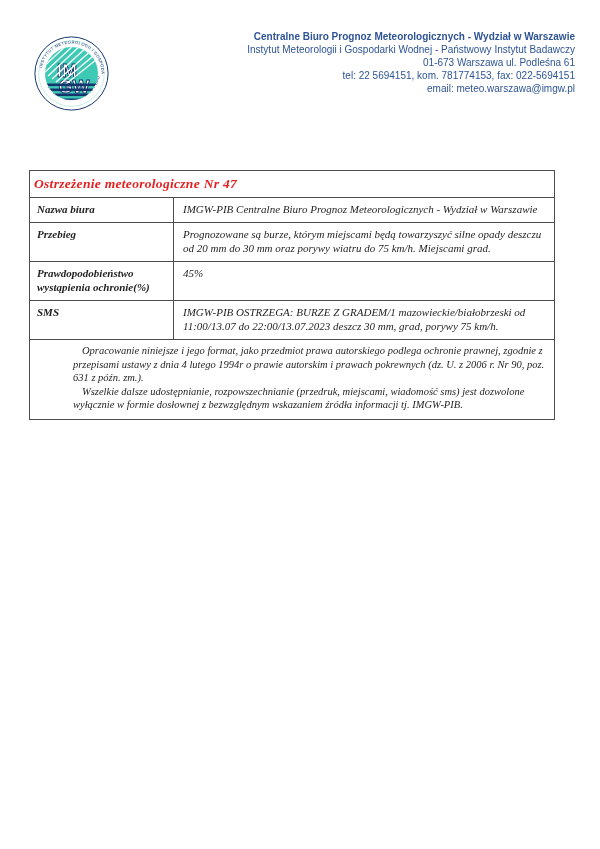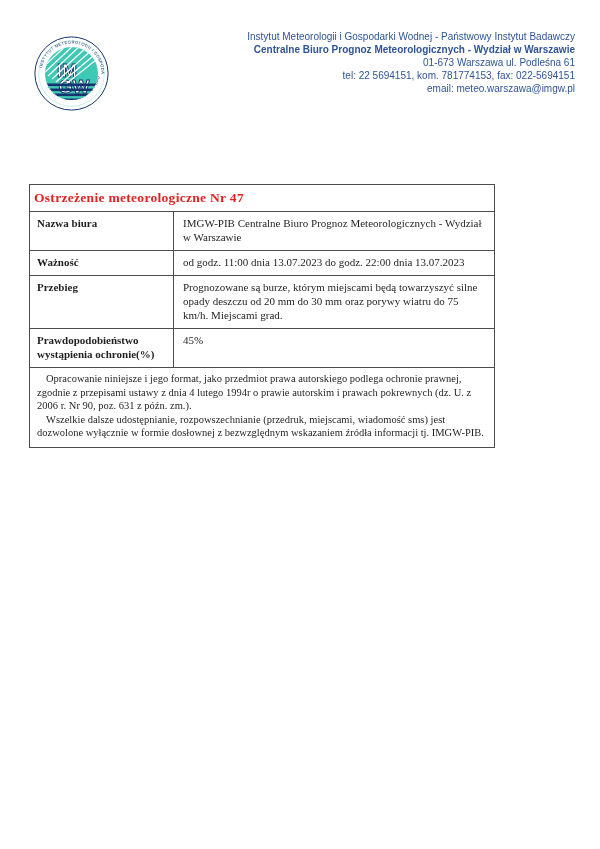--- a/index.html
+++ b/index.html
@@ -18,26 +18,27 @@
     position:absolute; top:31px; right:25px;
     text-align:right;
     font-family:"Liberation Sans", sans-serif;
     font-size:10px; line-height:12.9px;
     color:#2e5496;
   }
   .contact-line.bold { font-weight:bold; }
 
   
   table.warning {
-    position:absolute; left:29px; top:184px;
-    width:466px;
+    position:absolute; left:29px; top:170px;
+    width:526px;
     border-collapse:collapse;
     table-layout:fixed;
     font-size:11px; line-height:14px;
     color:#1f1f1f;
+    font-style:italic;
   }
   table.warning td, table.warning th {
     border:1px solid #4d4d4d;
     vertical-align:top;
     text-align:left;
   }
   td.title-cell {
     text-align:center;
     font-weight:bold;
     font-size:13.5px;
@@ -50,21 +51,21 @@
     font-weight:bold;
     padding:4px 6px 6px 7px;
   }
   td.field-value {
     padding:4px 8px 6px 9px;
   }
   td.table-footer-cell {
     padding:4px 7px 7px 7px;
     font-size:10.5px; line-height:13.5px;
   }
-  td.table-footer-cell p { text-indent:9px; }
+  td.table-footer-cell p { text-indent:9px;margin-left:36px; }
 </style>
 </head>
 <body>
 
 <div class="page">
 
   <div class="logo-wrap">
     <svg width="75" height="75" viewBox="0 0 75 75">
       <defs>
         <clipPath id="innerClip">
@@ -104,52 +105,52 @@
           <rect x="8" y="47.5" width="59" height="2.6"></rect>
           <rect x="8" y="52.5" width="59" height="2.6"></rect>
           <rect x="8" y="57.5" width="59" height="2.6"></rect>
           <rect x="8" y="62.5" width="59" height="2.6"></rect>
         </g>
       </g>
     </svg>
   </div>
 
   <div class="contact-block">
+      <div class="contact-line bold">Centralne Biuro Prognoz Meteorologicznych - Wydział w Warszawie</div>
       <div class="contact-line">Instytut Meteorologii i Gospodarki Wodnej - Państwowy Instytut Badawczy</div>
-      <div class="contact-line bold">Centralne Biuro Prognoz Meteorologicznych - Wydział w Warszawie</div>
       <div class="contact-line">01-673 Warszawa ul. Podleśna  61</div>
       <div class="contact-line">tel: 22 5694151, kom. 781774153, fax: 022-5694151</div>
       <div class="contact-line">email: meteo.warszawa@imgw.pl</div>
     </div>
 
   <table class="warning">
     <colgroup>
         <col style="width:144px">
         <col>
       </colgroup>
     <tbody>
       <tr>
         <td class="title-cell" colspan="2">Ostrzeżenie meteorologiczne Nr 47</td>
       </tr>
 
     <tr>
           <th class="field-label">Nazwa biura</th>
           <td class="field-value"><span>IMGW-PIB Centralne Biuro Prognoz Meteorologicznych - Wydział w Warszawie</span></td>
         </tr>
         <tr>
-          <th class="field-label">Ważność</th>
-          <td class="field-value"><span>od godz. 11:00 dnia 13.07.2023 do godz. 22:00 dnia 13.07.2023</span></td>
-        </tr>
-        <tr>
           <th class="field-label">Przebieg</th>
           <td class="field-value"><span>Prognozowane są burze, którym miejscami będą towarzyszyć  silne opady deszczu od 20 mm do 30 mm oraz porywy wiatru do 75 km/h. Miejscami grad.</span></td>
         </tr>
         <tr>
           <th class="field-label">Prawdopodobieństwo wystąpienia ochronie(%)</th>
           <td class="field-value"><span>45%</span></td>
+        </tr>
+        <tr>
+          <th class="field-label">SMS</th>
+          <td class="field-value"><span>IMGW-PIB OSTRZEGA: BURZE Z GRADEM/1 mazowieckie/białobrzeski od 11:00/13.07 do 22:00/13.07.2023 deszcz 30 mm, grad, porywy 75 km/h.</span></td>
         </tr>
       </tbody>
     <tbody>
       <tr>
         <td class="table-footer-cell" colspan="2">
             <p>Opracowanie niniejsze i jego format, jako przedmiot prawa autorskiego podlega ochronie prawnej, zgodnie z przepisami ustawy z dnia 4 lutego 1994r o prawie autorskim i prawach pokrewnych (dz. U. z 2006 r. Nr 90, poz. 631 z późn.  zm.).</p>
             <p>Wszelkie dalsze udostępnianie, rozpowszechnianie (przedruk, miejscami, wiadomość   sms) jest dozwolone wyłącznie w formie dosłownej z bezwzględnym wskazaniem źródła  informacji tj. IMGW-PIB.</p>
           </td>
       </tr>
     </tbody>

